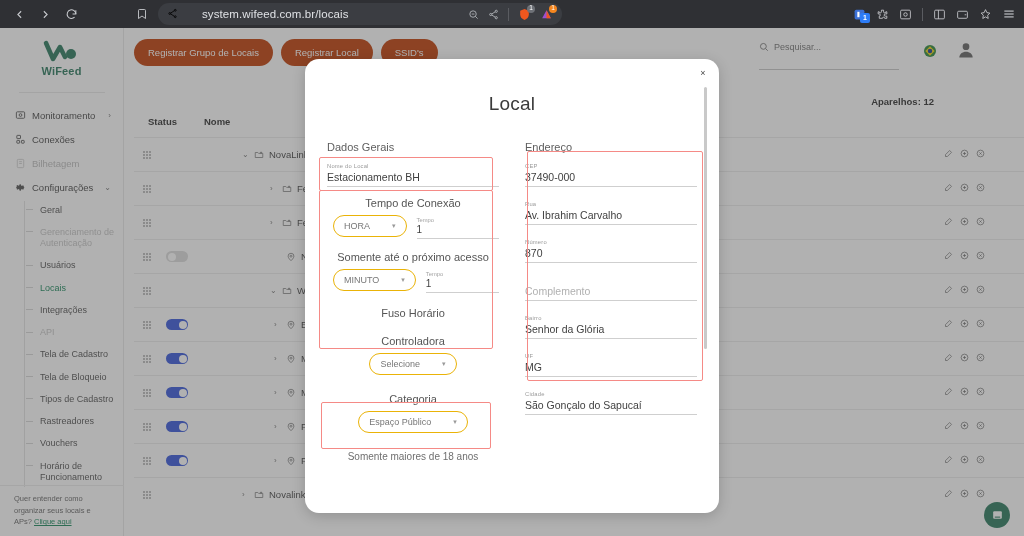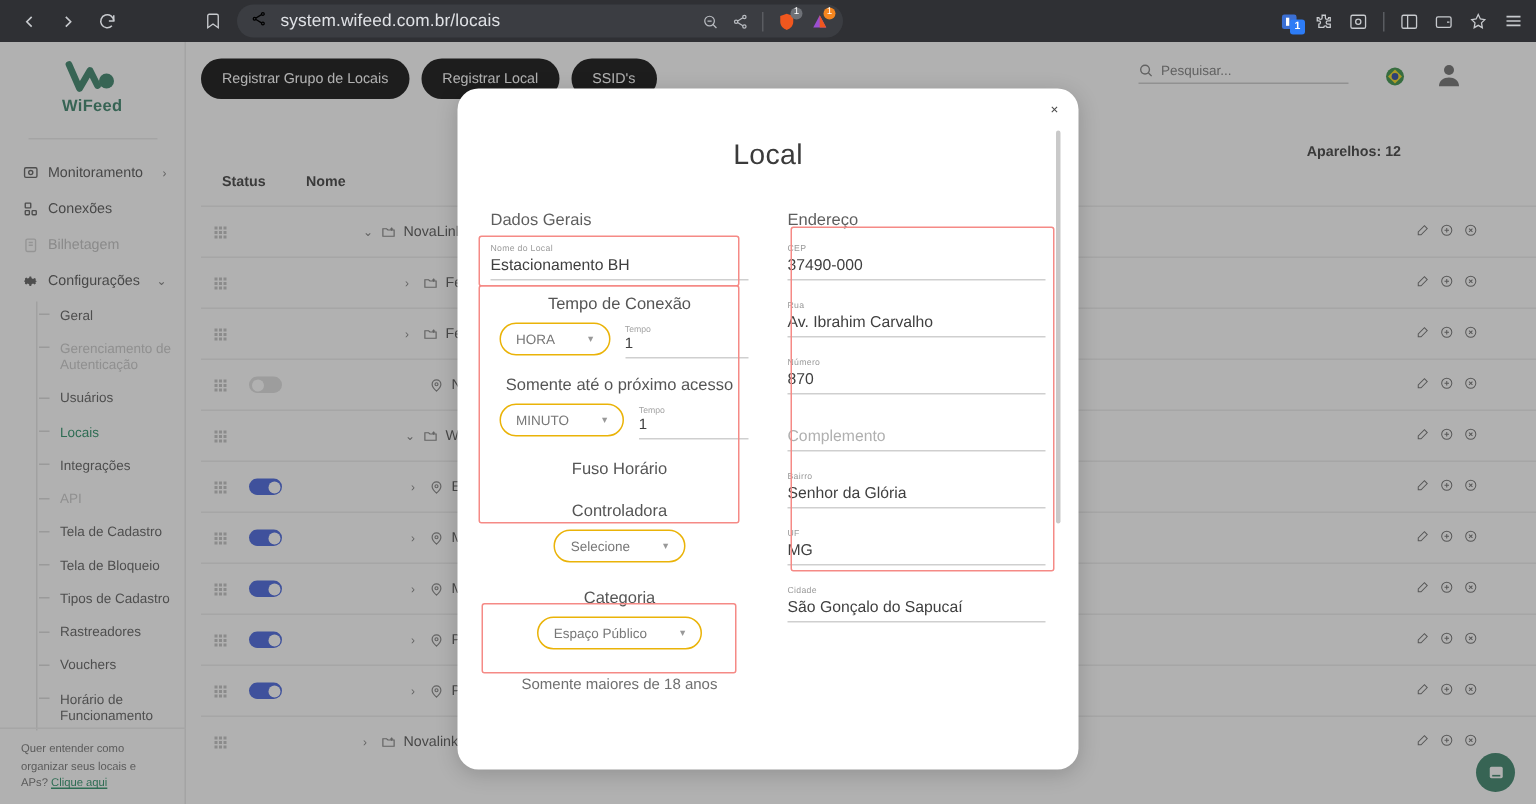--- a/index.html
+++ b/index.html
@@ -18,21 +18,21 @@
     padding: 0 8px; gap: 4px;
   }
   .nav-btn {
     width: 22px; height: 22px; display: flex; align-items: center; justify-content: center;
     color: #c8cace; font-size: 13px; border-radius: 4px; flex: none;
   }
   .nav-btn svg { display: block; }
   .bookmark-ico { margin-left: 50px; color: #c8cace; display:flex; align-items:center;}
   .urlbar {
     flex: none; width: 404px; height: 22px; background: #3b3d42; border-radius: 12px;
-    display: flex; align-items: center; padding: 0 9px; gap: 9px; margin-left: 6px;
+    display: flex; align-items: center; padding: 0 9px; gap: 24px; margin-left: 6px;
   }
   .urlbar .url-text {
     color: #dfe1e5; font-size: 11.5px; letter-spacing: .1px; white-space: nowrap;
     overflow: hidden; text-overflow: ellipsis; flex: 1;
   }
   .url-icons { display: flex; align-items: center; gap: 9px; }
   .url-icons .ico { color: #b9bcc1; display:flex; align-items:center; }
   .vdiv { width: 1px; height: 13px; background: #5a5c61; }
   .brave-ico { position: relative; display:flex; }
   .badge {
@@ -93,27 +93,27 @@
     position:absolute; bottom: 8px; left: 14px; width: 92px;
     font-size: 7.5px; color:#6b6b6b; line-height: 1.55;
   }
   .side-note a { color:#1f8a5f; text-decoration: underline; }
   .side-note-sep { position:absolute; bottom: 50px; left: 0; width:124px; height:1px; background:#ececec;}
 
   
   .content { position:absolute; left:124px; top:0; width:900px; height:508px; background:#fff; }
   .toolbar { height: 48px; display:flex; align-items:center; padding-left: 10px; gap: 8px; position:relative; }
   .btn-primary {
-    background:#000000; color:#fff; border:none; border-radius: 16px;
+    background:#c2410c; color:#fff; border:none; border-radius: 16px;
     font-size: 9.5px; padding: 8px 14px; font-family:"Liberation Sans", sans-serif;
     white-space: nowrap;
   }
   .search-wrap {
     position:absolute; right: 125px; top: 14px; width: 140px;
-    display:flex; align-items:flex-start; gap:5px; border-bottom:1px solid #c9c9c9; padding-bottom:3px;
+    display:flex; align-items:flex-start; gap:5px; border-bottom:1px solid #c9c9c9; padding-bottom:17px;
   }
   .search-wrap .ico { color:#777; display:flex; }
   .search-input {
     border:none; outline:none; background:transparent; font-size:9px; color:#666;
     width: 120px; font-family:"Liberation Sans", sans-serif;
   }
   .flag-ico { position:absolute; right: 86px; top: 15px; width:16px; height:16px; }
   .avatar-ico { position:absolute; right: 48px; top: 12px; color:#666; }
 
   

